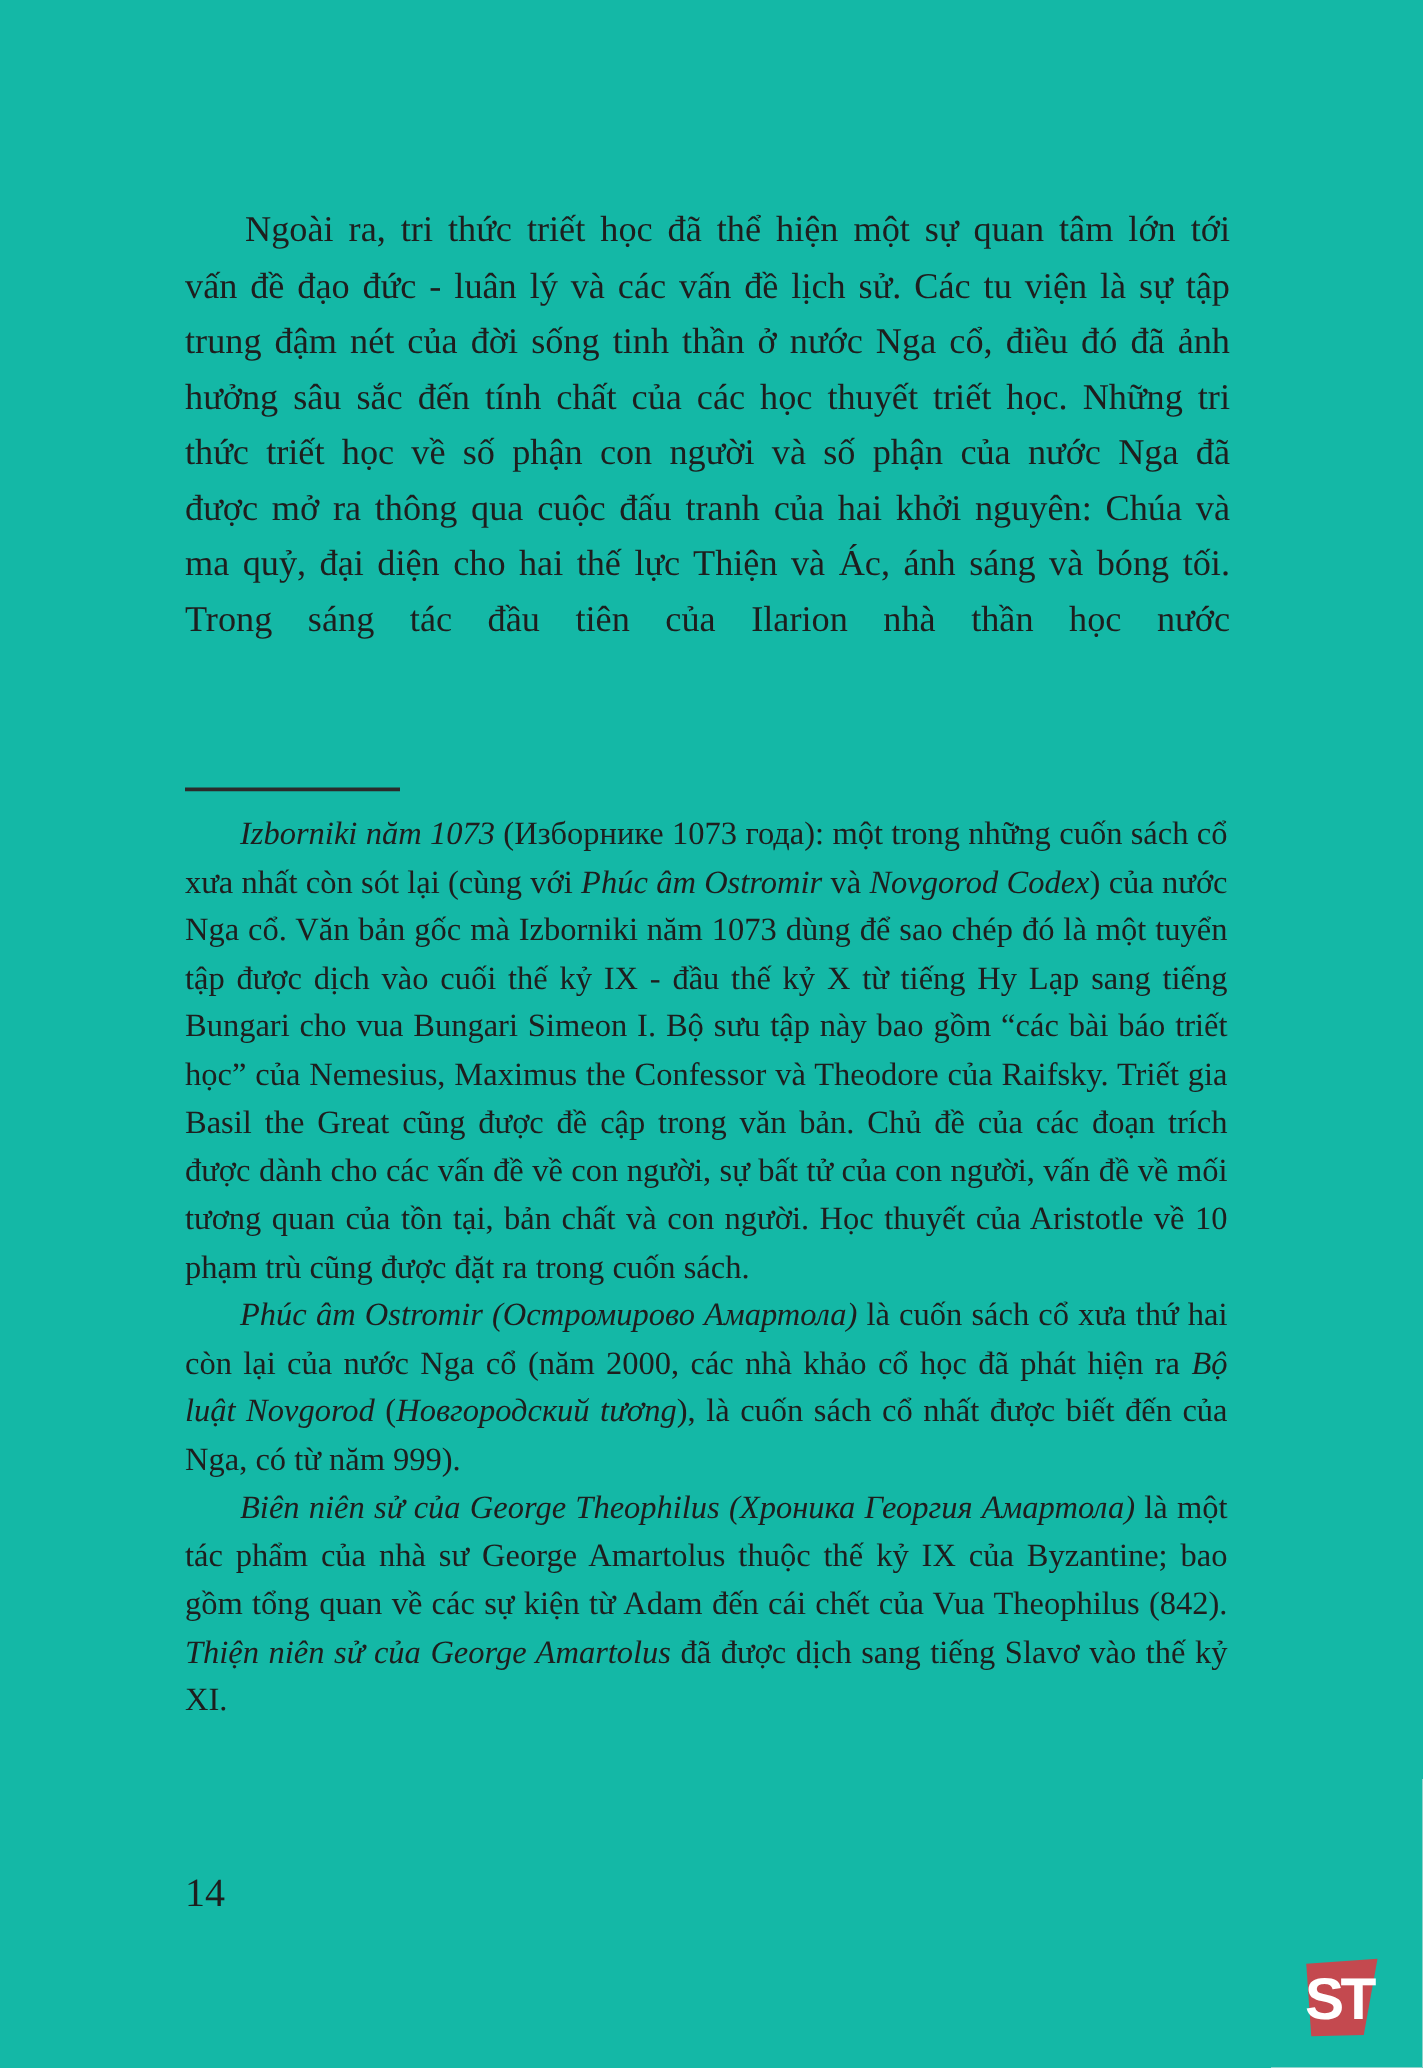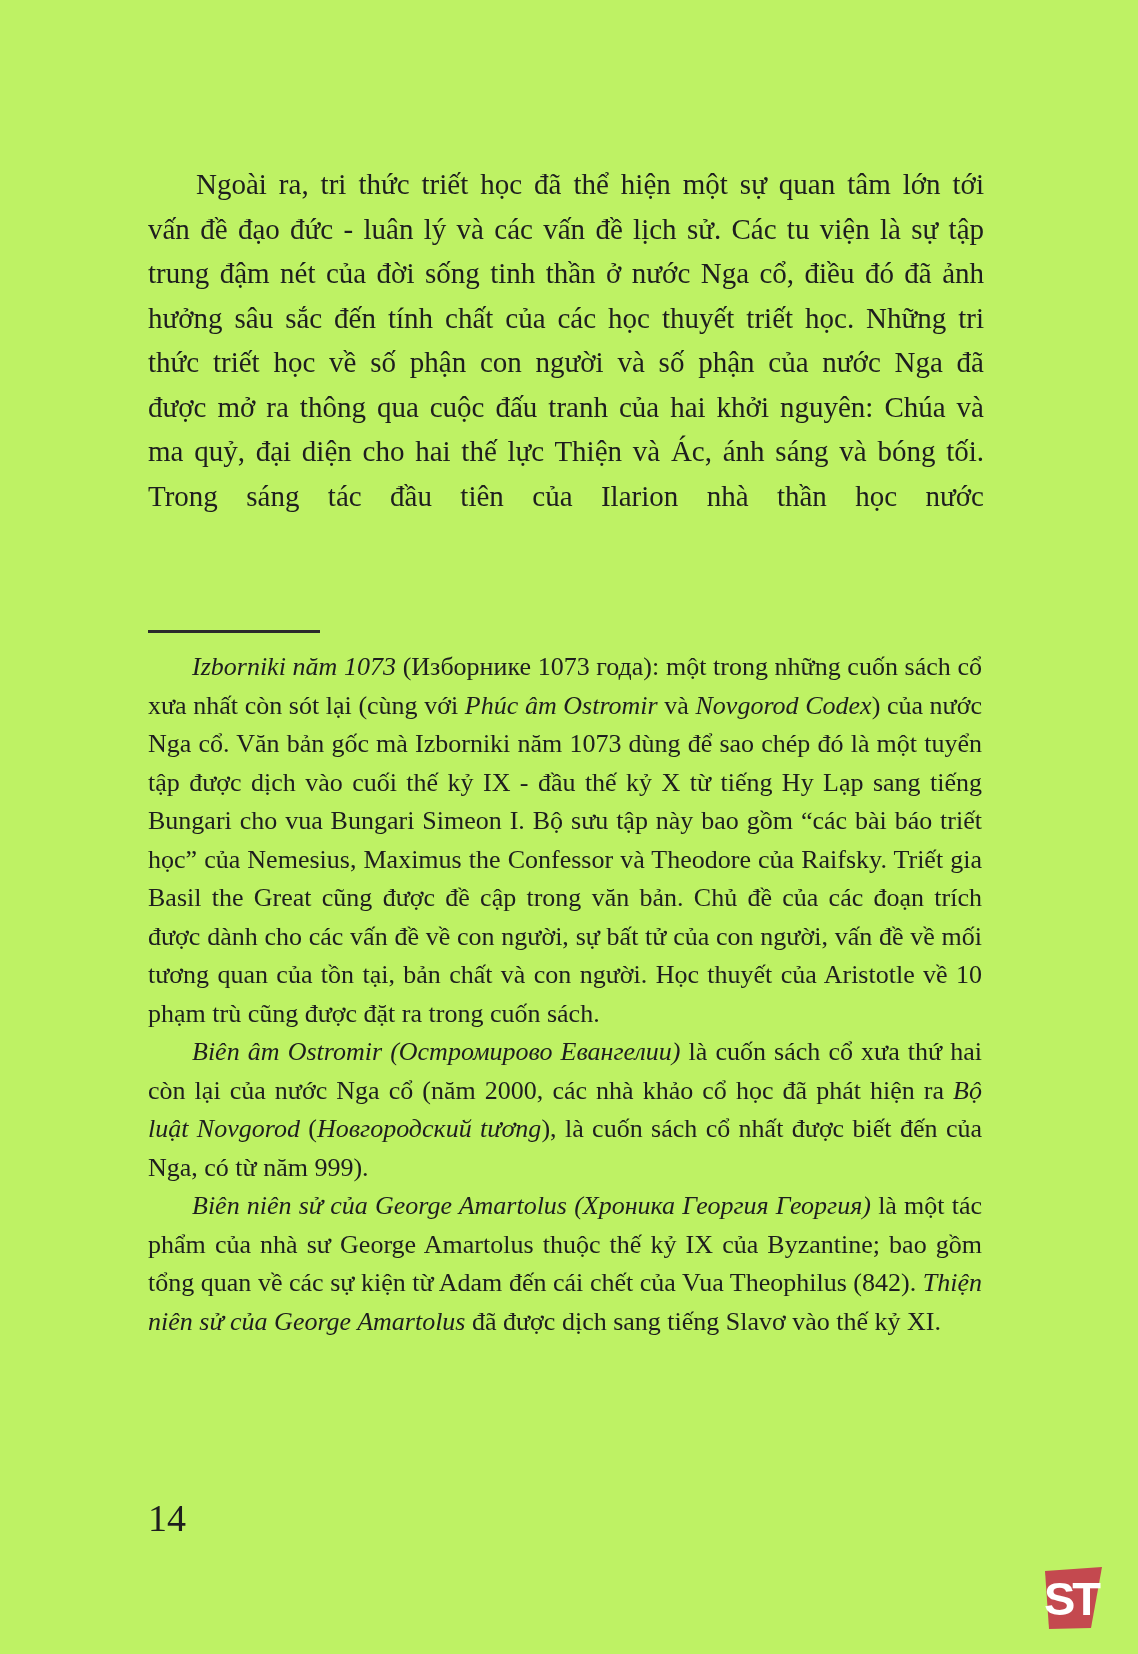--- a/index.html
+++ b/index.html
@@ -5,21 +5,21 @@
   html, body {
     margin: 0;
     padding: 0;
     background: #e8e8e8;
   }
   .page {
     position: relative;
     width: 1138px;
     height: 1654px;
     margin: 0 auto;
-    background: #bef264;
+    background: #14b8a6;
     color: #1e1e1e;
     font-family: "Liberation Serif", "DejaVu Serif", serif;
     overflow: hidden;
   }
   .body-text {
     position: absolute;
     left: 148px;
     right: 154px;
     top: 162px;
     margin: 0;
@@ -51,21 +51,21 @@
     margin: 0;
     text-indent: 44px;
   }
   .footnotes em {
     font-style: italic;
   }
   .page-number {
     position: absolute;
     left: 148px;
     top: 1496px;
-    font-size: 38px;
+    font-size: 32px;
   }
   .logo {
     position: absolute;
     left: 1034px;
     top: 1562px;
     width: 74px;
     height: 74px;
     text-decoration: underline;
   }
   .logo svg {
@@ -84,22 +84,22 @@
 <body>
 
 <div class="page">
 
   <p class="body-text">Ngoài ra, tri thức triết học đã thể hiện một sự quan tâm lớn tới vấn đề đạo đức - luân lý và các vấn đề lịch sử. Các tu viện là sự tập trung đậm nét của đời sống tinh thần ở nước Nga cổ, điều đó đã ảnh hưởng sâu sắc đến tính chất của các học thuyết triết học. Những tri thức triết học về số phận con người và số phận của nước Nga đã được mở ra thông qua cuộc đấu tranh của hai khởi nguyên: Chúa và ma quỷ, đại diện cho hai thế lực Thiện và Ác, ánh sáng và bóng tối. Trong sáng tác đầu tiên của Ilarion nhà thần học nước</p>
 
   <div class="fn-sep"></div>
 
   <div class="footnotes">
     <p><em>Izborniki năm 1073</em><span> (Изборнике 1073 года): một trong những cuốn sách cổ xưa nhất còn sót lại (cùng với </span><em>Phúc âm Ostromir</em><span> và </span><em>Novgorod Codex</em><span>) của nước Nga cổ. Văn bản gốc mà Izborniki năm 1073 dùng để sao chép đó là một tuyển tập được dịch vào cuối thế kỷ IX - đầu thế kỷ X từ tiếng Hy Lạp sang tiếng Bungari cho vua Bungari Simeon I. Bộ sưu tập này bao gồm “các bài báo triết học” của Nemesius, Maximus the Confessor và Theodore của Raifsky. Triết gia Basil the Great cũng được đề cập trong văn bản. Chủ đề của các đoạn trích được dành cho các vấn đề về con người, sự bất tử của con người, vấn đề về mối tương quan của tồn tại, bản chất và con người. Học thuyết của Aristotle về 10 phạm trù cũng được đặt ra trong cuốn sách.</span></p>
-    <p><em>Biên âm Ostromir (Остромирово Евангелии)</em><span> là cuốn sách cổ xưa thứ hai còn lại của nước Nga cổ (năm 2000, các nhà khảo cổ học đã phát hiện ra </span><em>Bộ luật Novgorod</em><span> (</span><em>Новгородский tương</em><span>), là cuốn sách cổ nhất được biết đến của Nga, có từ năm 999).</span></p>
-    <p><em>Biên niên sử của George Amartolus (Хроника Георгия Георгия)</em><span> là một tác phẩm của nhà sư George Amartolus thuộc thế kỷ IX của Byzantine; bao gồm tổng quan về các sự kiện từ Adam đến cái chết của Vua Theophilus (842). </span><em>Thiện niên sử của George Amartolus</em><span> đã được dịch sang tiếng Slavơ vào thế kỷ XI.</span></p>
+    <p><em>Phúc âm Ostromir (Остромирово Амартола)</em><span> là cuốn sách cổ xưa thứ hai còn lại của nước Nga cổ (năm 2000, các nhà khảo cổ học đã phát hiện ra </span><em>Bộ luật Novgorod</em><span> (</span><em>Новгородский tương</em><span>), là cuốn sách cổ nhất được biết đến của Nga, có từ năm 999).</span></p>
+    <p><em>Biên niên sử của George Theophilus (Хроника Георгия Амартола)</em><span> là một tác phẩm của nhà sư George Amartolus thuộc thế kỷ IX của Byzantine; bao gồm tổng quan về các sự kiện từ Adam đến cái chết của Vua Theophilus (842). </span><em>Thiện niên sử của George Amartolus</em><span> đã được dịch sang tiếng Slavơ vào thế kỷ XI.</span></p>
   </div>
 
   <div class="page-number">14</div>
 
   <div class="logo">
     <svg viewBox="0 0 74 74">
       <polygon points="11,9 68,5 57,66 15,67" stroke-linejoin="round" fill="#c4494f"></polygon>
       <text x="37" y="53" text-anchor="middle" fill="#ffffff">ST</text>
     </svg>
   </div>

